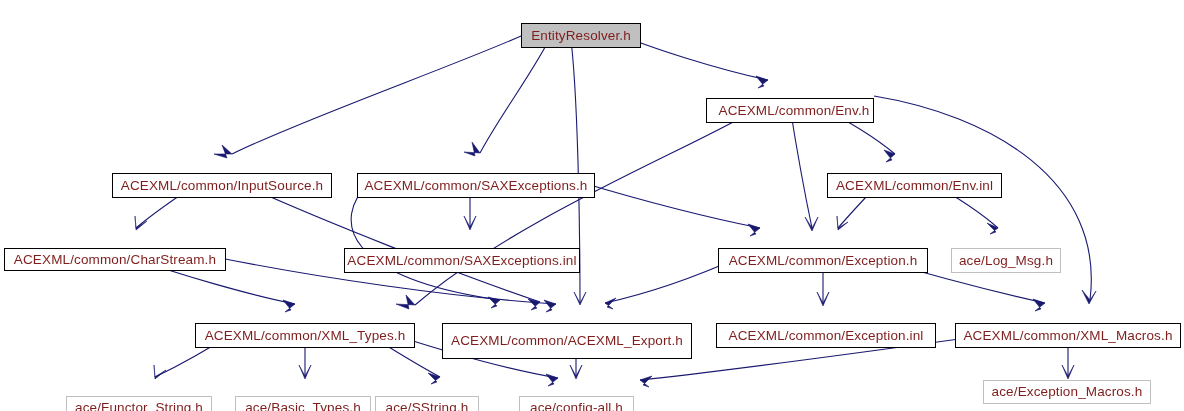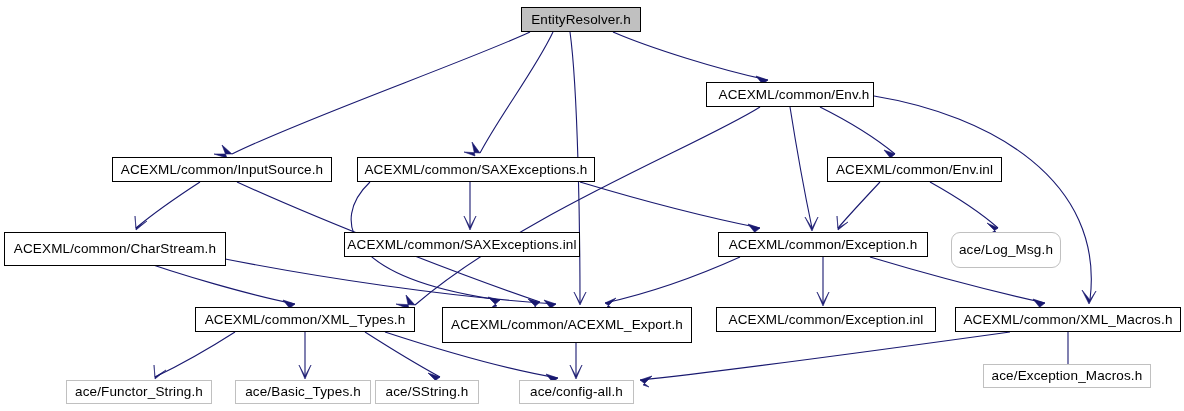--- a/index.html
+++ b/index.html
@@ -22,26 +22,27 @@
     width: 1184px;
     height: 411px;
   }
   .node {
     position: absolute;
     box-sizing: border-box;
     display: flex;
     align-items: center;
     justify-content: center;
     font-size: 13.5px;
-    color: #000000;
+    color: #7f1d1d;
     white-space: nowrap;
     background: #ffffff;
     border: 1px solid #000000;
     line-height: 1;
     letter-spacing: 0.01em;
+    margin-top: 16px;
   }
   .node.root {
     background: #c0c0c0;
     border: 1px solid #000000;
   }
   .node.ext {
     border: 1px solid #c0c0c0;
   }
   .edge-path {
     fill: none;
@@ -169,24 +170,24 @@
         <polygon class="edge-head" points="1068,376 1062,365 1068,379 1074,365"></polygon>
       </g>
     </svg>
 
   <div id="node-layer">
       <div class="node root" style="left: 521px; top: 7px; width: 120px; height: 25px;">EntityResolver.h</div>
       <div class="node" style="left: 706px; top: 82px; width: 168px; height: 25px; padding-left: 8px;">ACEXML/common/Env.h</div>
       <div class="node" style="left: 112px; top: 157px; width: 220px; height: 25px;">ACEXML/common/InputSource.h</div>
       <div class="node" style="left: 357px; top: 157px; width: 238px; height: 25px;">ACEXML/common/SAXExceptions.h</div>
       <div class="node" style="left: 827px; top: 157px; width: 175px; height: 25px;">ACEXML/common/Env.inl</div>
-      <div class="node" style="left: 4px; top: 232px; width: 222px; height: 34px;">ACEXML/common/CharStream.h</div>
+      <div class="node" style="left: 4px; top: 232px; width: 222px; height: 23px;">ACEXML/common/CharStream.h</div>
       <div class="node" style="left: 344px; top: 232px; width: 236px; height: 25px;">ACEXML/common/SAXExceptions.inl</div>
       <div class="node" style="left: 718px; top: 232px; width: 210px; height: 25px;">ACEXML/common/Exception.h</div>
-      <div class="node ext" style="left: 951px; top: 232px; width: 110px; height: 36px; border-radius: 9px;">ace/Log_Msg.h</div>
+      <div class="node ext" style="left: 951px; top: 232px; width: 110px; height: 25px;">ace/Log_Msg.h</div>
       <div class="node" style="left: 195px; top: 307px; width: 220px; height: 25px;">ACEXML/common/XML_Types.h</div>
       <div class="node" style="left: 442px; top: 307px; width: 250px; height: 36px;">ACEXML/common/ACEXML_Export.h</div>
       <div class="node" style="left: 716px; top: 307px; width: 220px; height: 25px;">ACEXML/common/Exception.inl</div>
       <div class="node" style="left: 955px; top: 307px; width: 226px; height: 25px;">ACEXML/common/XML_Macros.h</div>
       <div class="node ext" style="left: 66px; top: 380px; width: 146px; height: 24px;">ace/Functor_String.h</div>
       <div class="node ext" style="left: 235px; top: 380px; width: 136px; height: 24px;">ace/Basic_Types.h</div>
       <div class="node ext" style="left: 375px; top: 380px; width: 104px; height: 24px;">ace/SString.h</div>
       <div class="node ext" style="left: 519px; top: 380px; width: 115px; height: 24px;">ace/config-all.h</div>
       <div class="node ext" style="left: 983px; top: 364px; width: 168px; height: 24px;">ace/Exception_Macros.h</div>
     </div>

